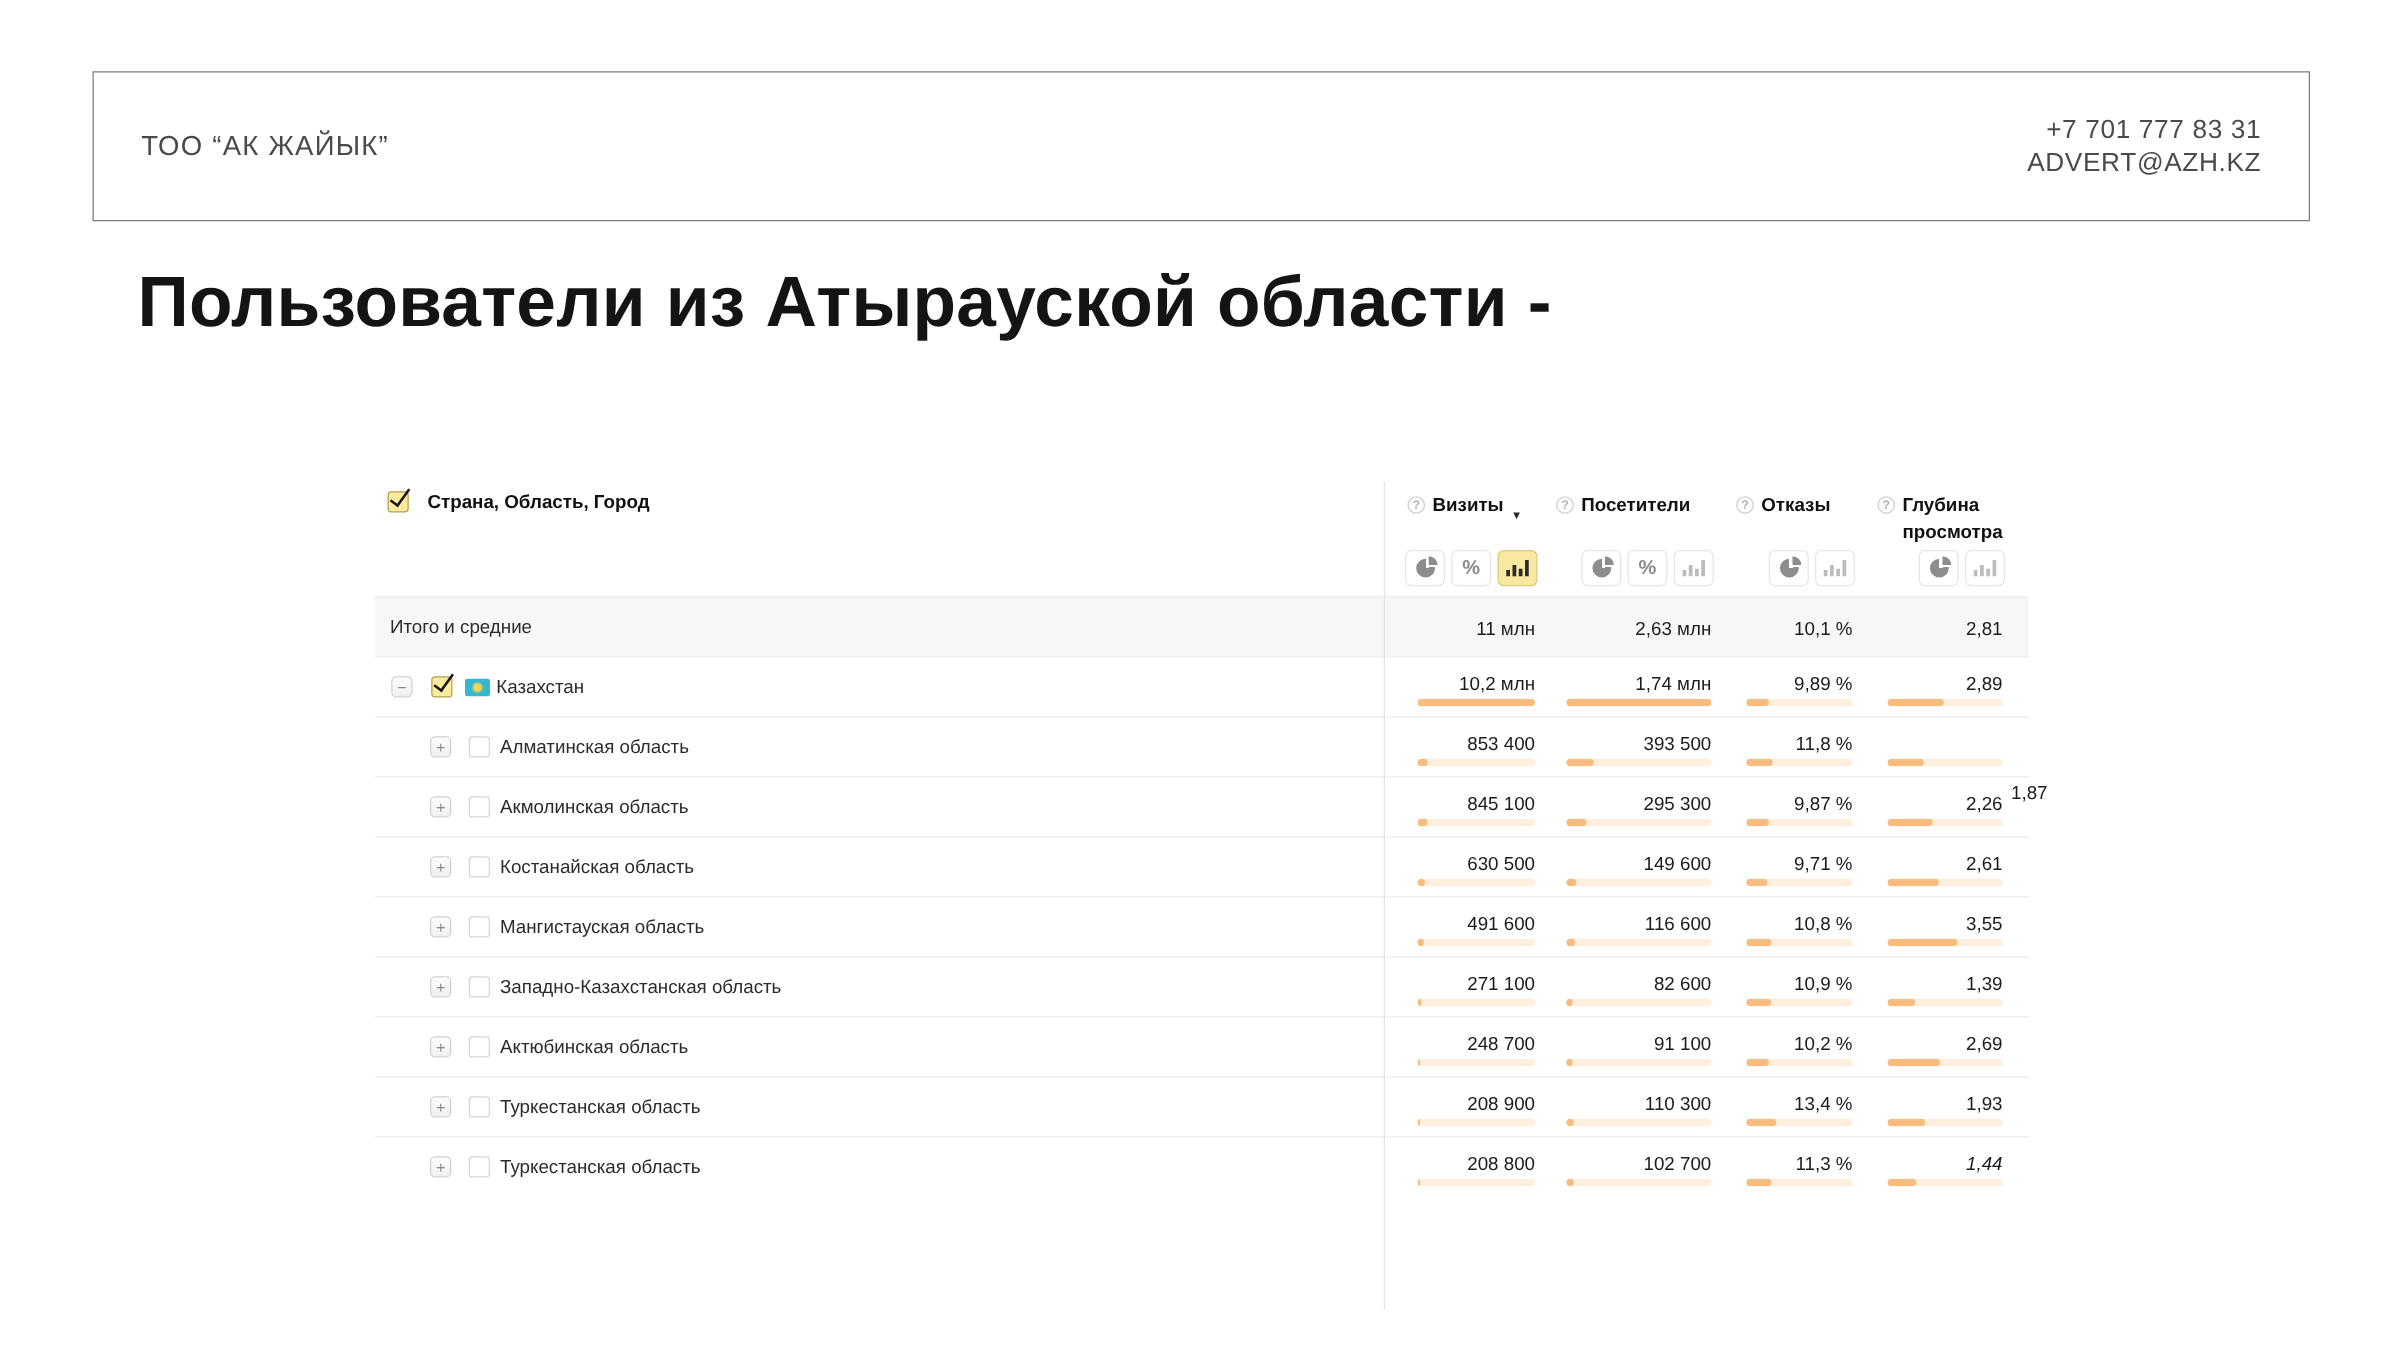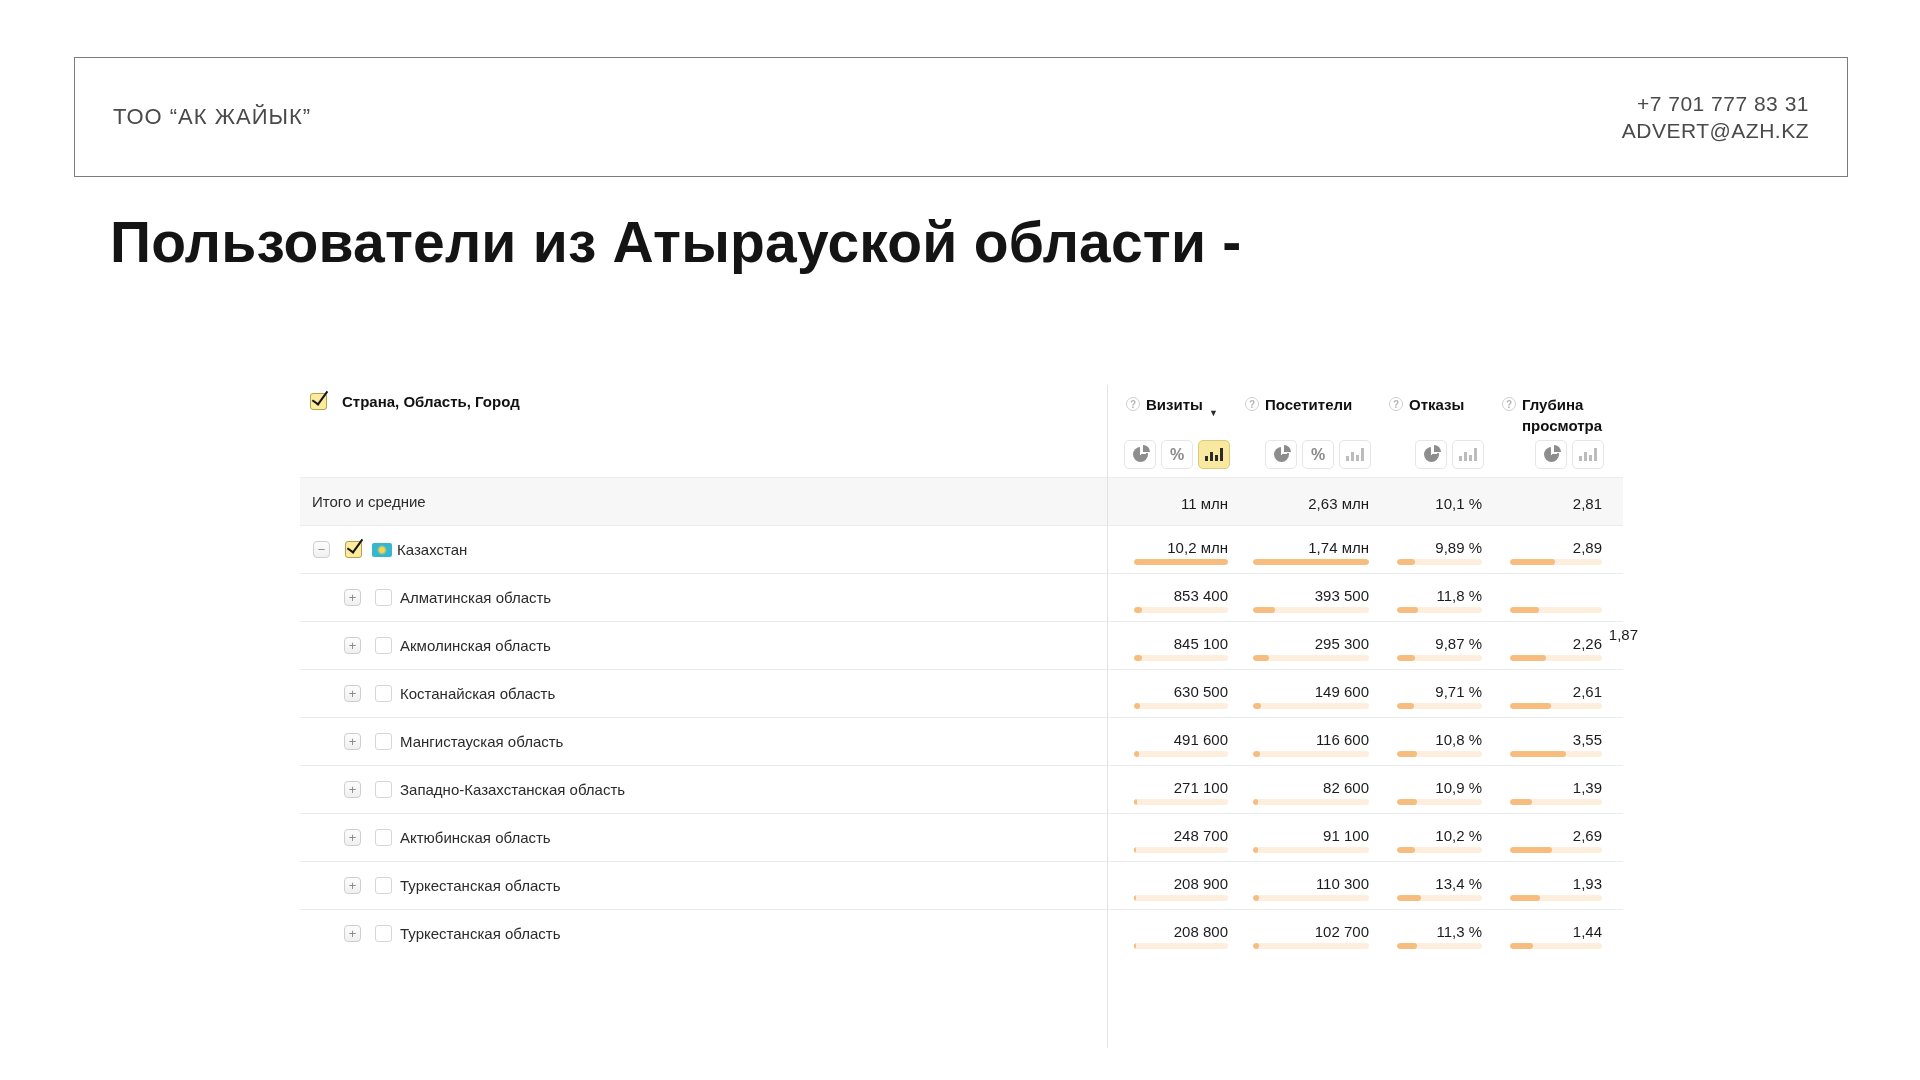--- a/index.html
+++ b/index.html
@@ -367,20 +367,20 @@
           <i style="width: 2%; background: rgb(247, 189, 126);"></i>
         </div>
         <div class="num" style="left: 953px; width: 116px;">102 700</div>
         <div class="bar" style="left: 953px; width: 116px; background: rgb(253, 238, 221);">
           <i style="width: 5%; background: rgb(247, 189, 126);"></i>
         </div>
         <div class="num" style="left: 1097px; width: 85px;">11,3 %</div>
         <div class="bar" style="left: 1097px; width: 85px; background: rgb(253, 238, 221);">
           <i style="width: 24%; background: rgb(247, 189, 126);"></i>
         </div>
-        <div class="num" style="left: 1210px; width: 92px;">1,44</div>
+        <div class="num" style="left: 1210px; width: 92px; font-style: italic;">1,44</div>
         <div class="bar" style="left: 1210px; width: 92px; background: rgb(253, 238, 221);">
           <i style="width: 25%; background: rgb(247, 189, 126);"></i>
         </div>
       </div>
     </div>
   <div class="vsep"></div>
 </div>
 
 </body></html>

